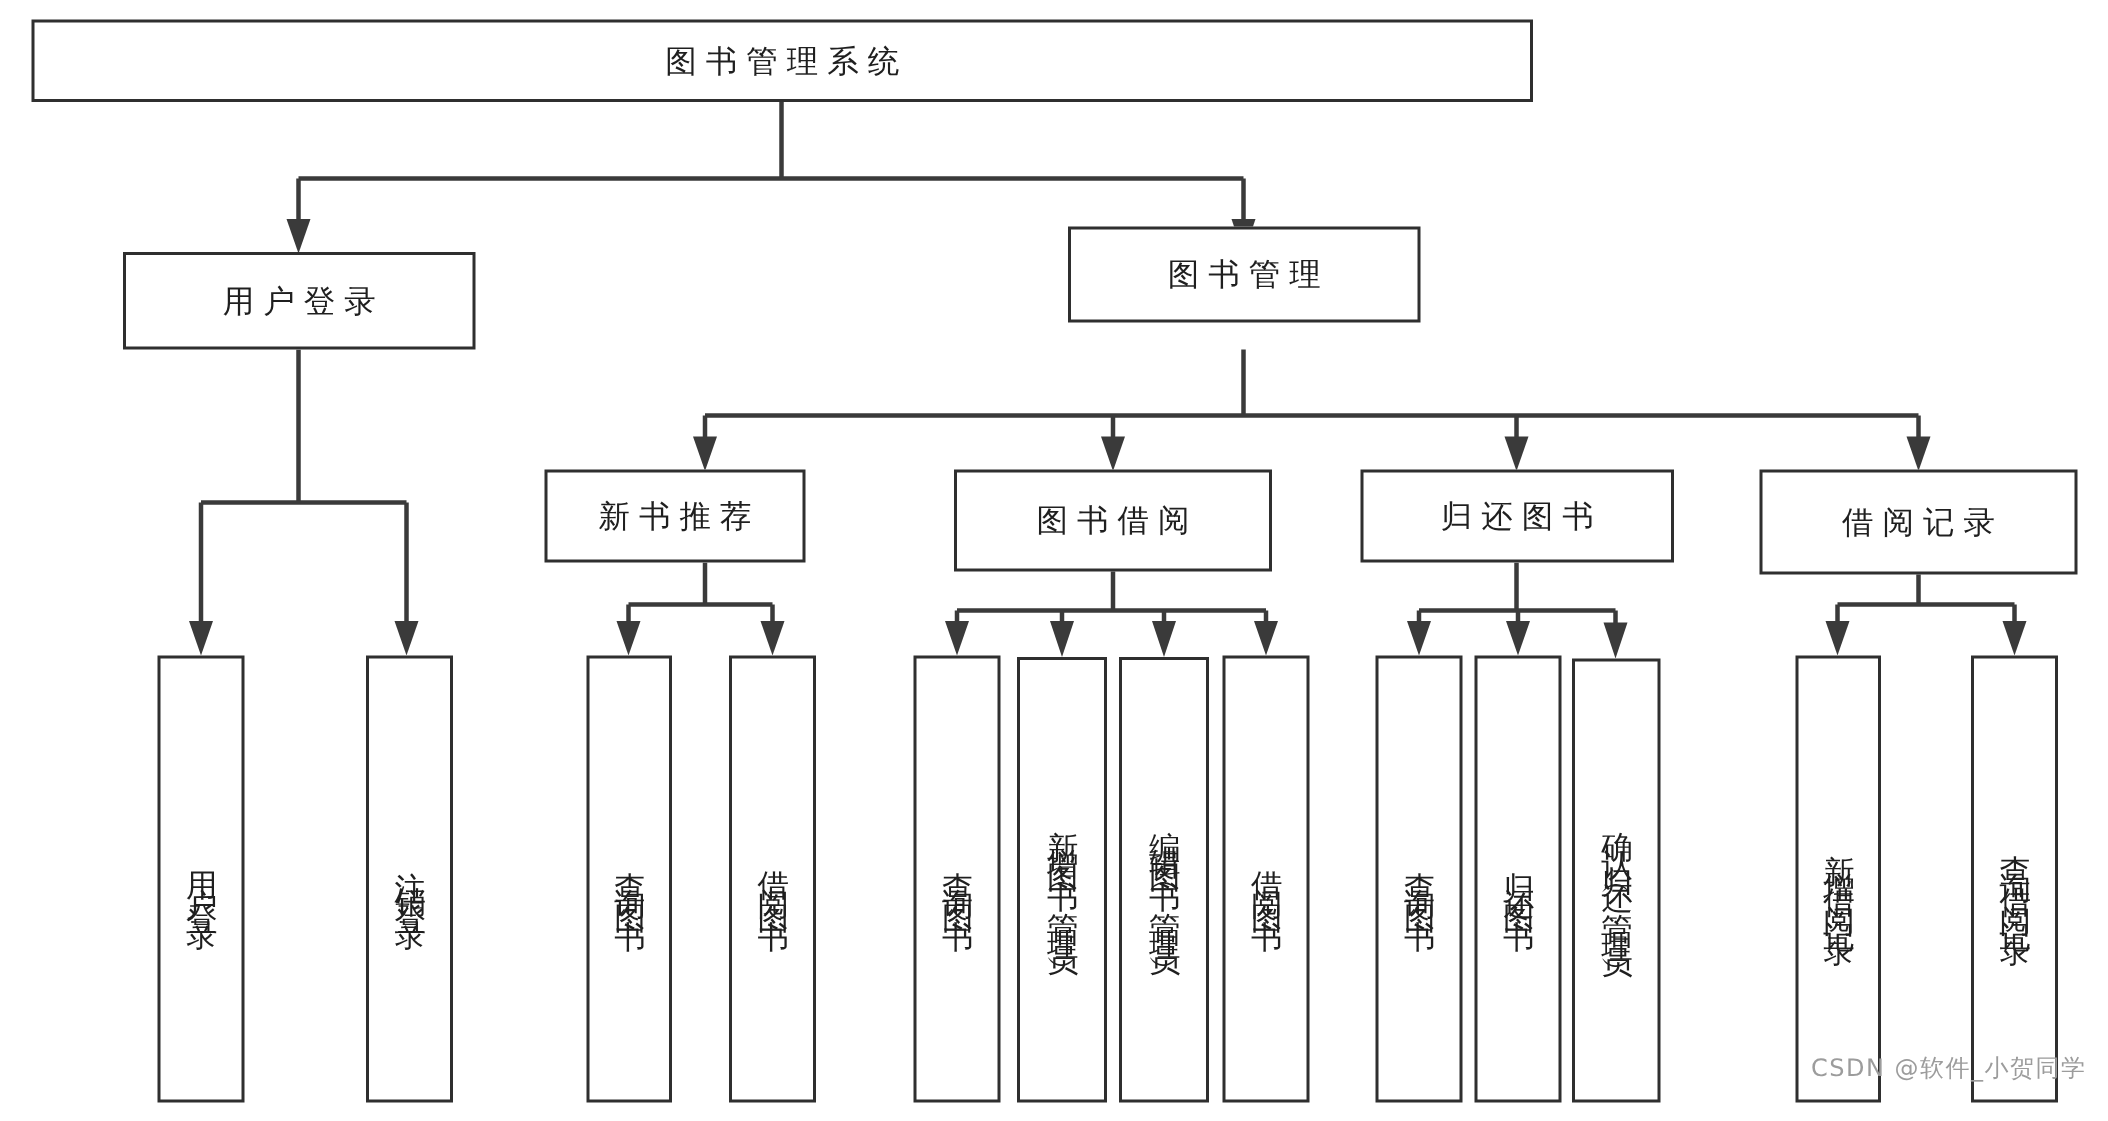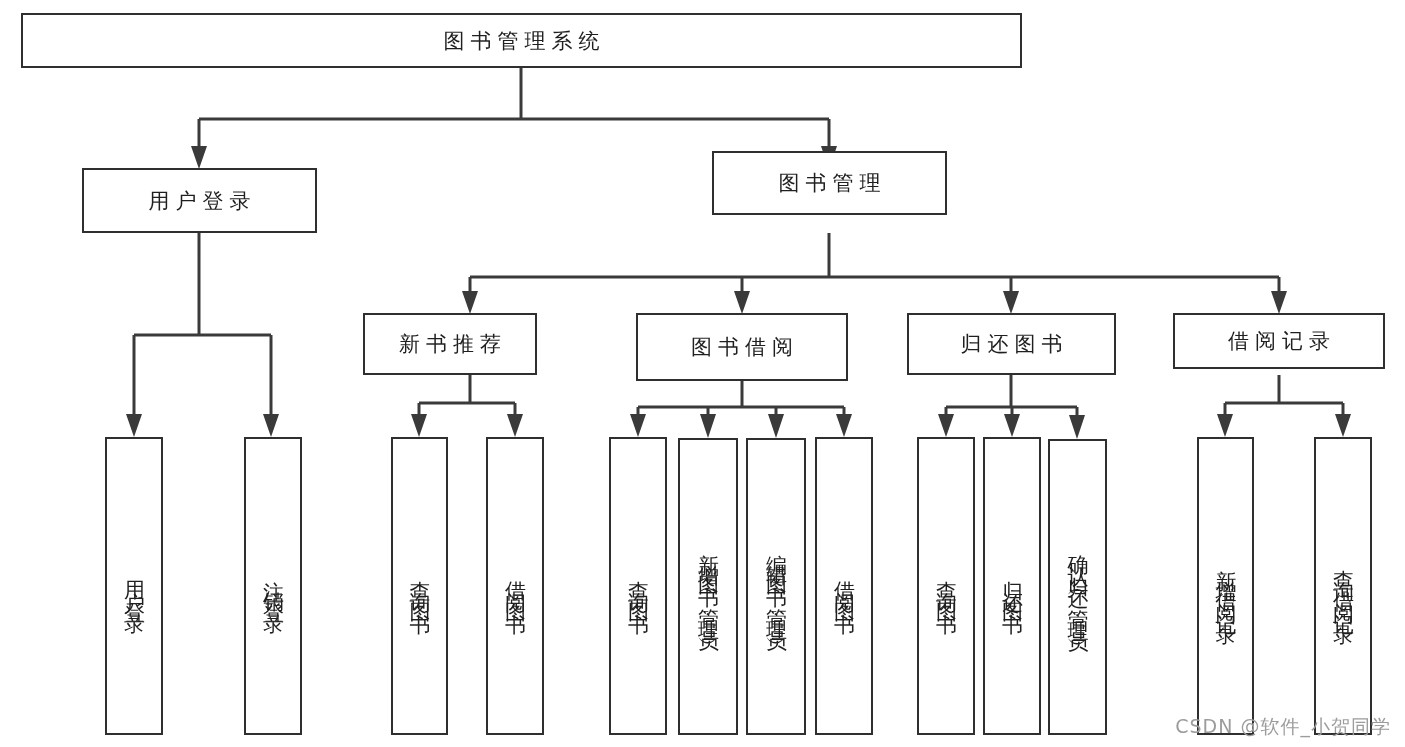--- a/index.html
+++ b/index.html
@@ -22,22 +22,22 @@
     display:flex;align-items:center;justify-content:center;
     color:var(--text);
   }
   .h .lbl{font-size:21px;letter-spacing:6px;text-indent:6px;white-space:nowrap;}
   .leaf .lbl{
     writing-mode:vertical-rl;
     font-size:21px;letter-spacing:11px;line-height:1;
     white-space:nowrap;
   }
   .watermark{
-    position:absolute;right:14px;bottom:7px;z-index:5;
-    color:var(--watermark);font-size:19px;letter-spacing:1px;
+    position:absolute;right:14px;bottom:24px;z-index:5;
+    color:var(--watermark);font-size:16px;letter-spacing:1px;
   }
 </style>
 </head>
 <body>
 
 <div class="canvas">
 
   <svg class="wires" viewBox="0 0 1405 747" aria-hidden="true">
 
     <path d="M521,68 V119"></path>
@@ -113,21 +113,21 @@
 
   <div class="node h" style="left:363px;top:313px;width:174px;height:62px">
     <span class="lbl">新书推荐</span>
   </div>
   <div class="node h" style="left:636px;top:313px;width:212px;height:68px">
     <span class="lbl">图书借阅</span>
   </div>
   <div class="node h" style="left:907px;top:313px;width:209px;height:62px">
     <span class="lbl">归还图书</span>
   </div>
-  <div class="node h" style="left:1173px;top:313px;width:212px;height:56px">
+  <div class="node h" style="left:1173px;top:313px;width:212px;height:70px">
     <span class="lbl">借阅记录</span>
   </div>
 
   <div class="node leaf" style="left:105px;top:437px;width:58px;height:298px">
     <span class="lbl">用户登录</span>
   </div>
   <div class="node leaf" style="left:244px;top:437px;width:58px;height:298px">
     <span class="lbl">注销登录</span>
   </div>
 

